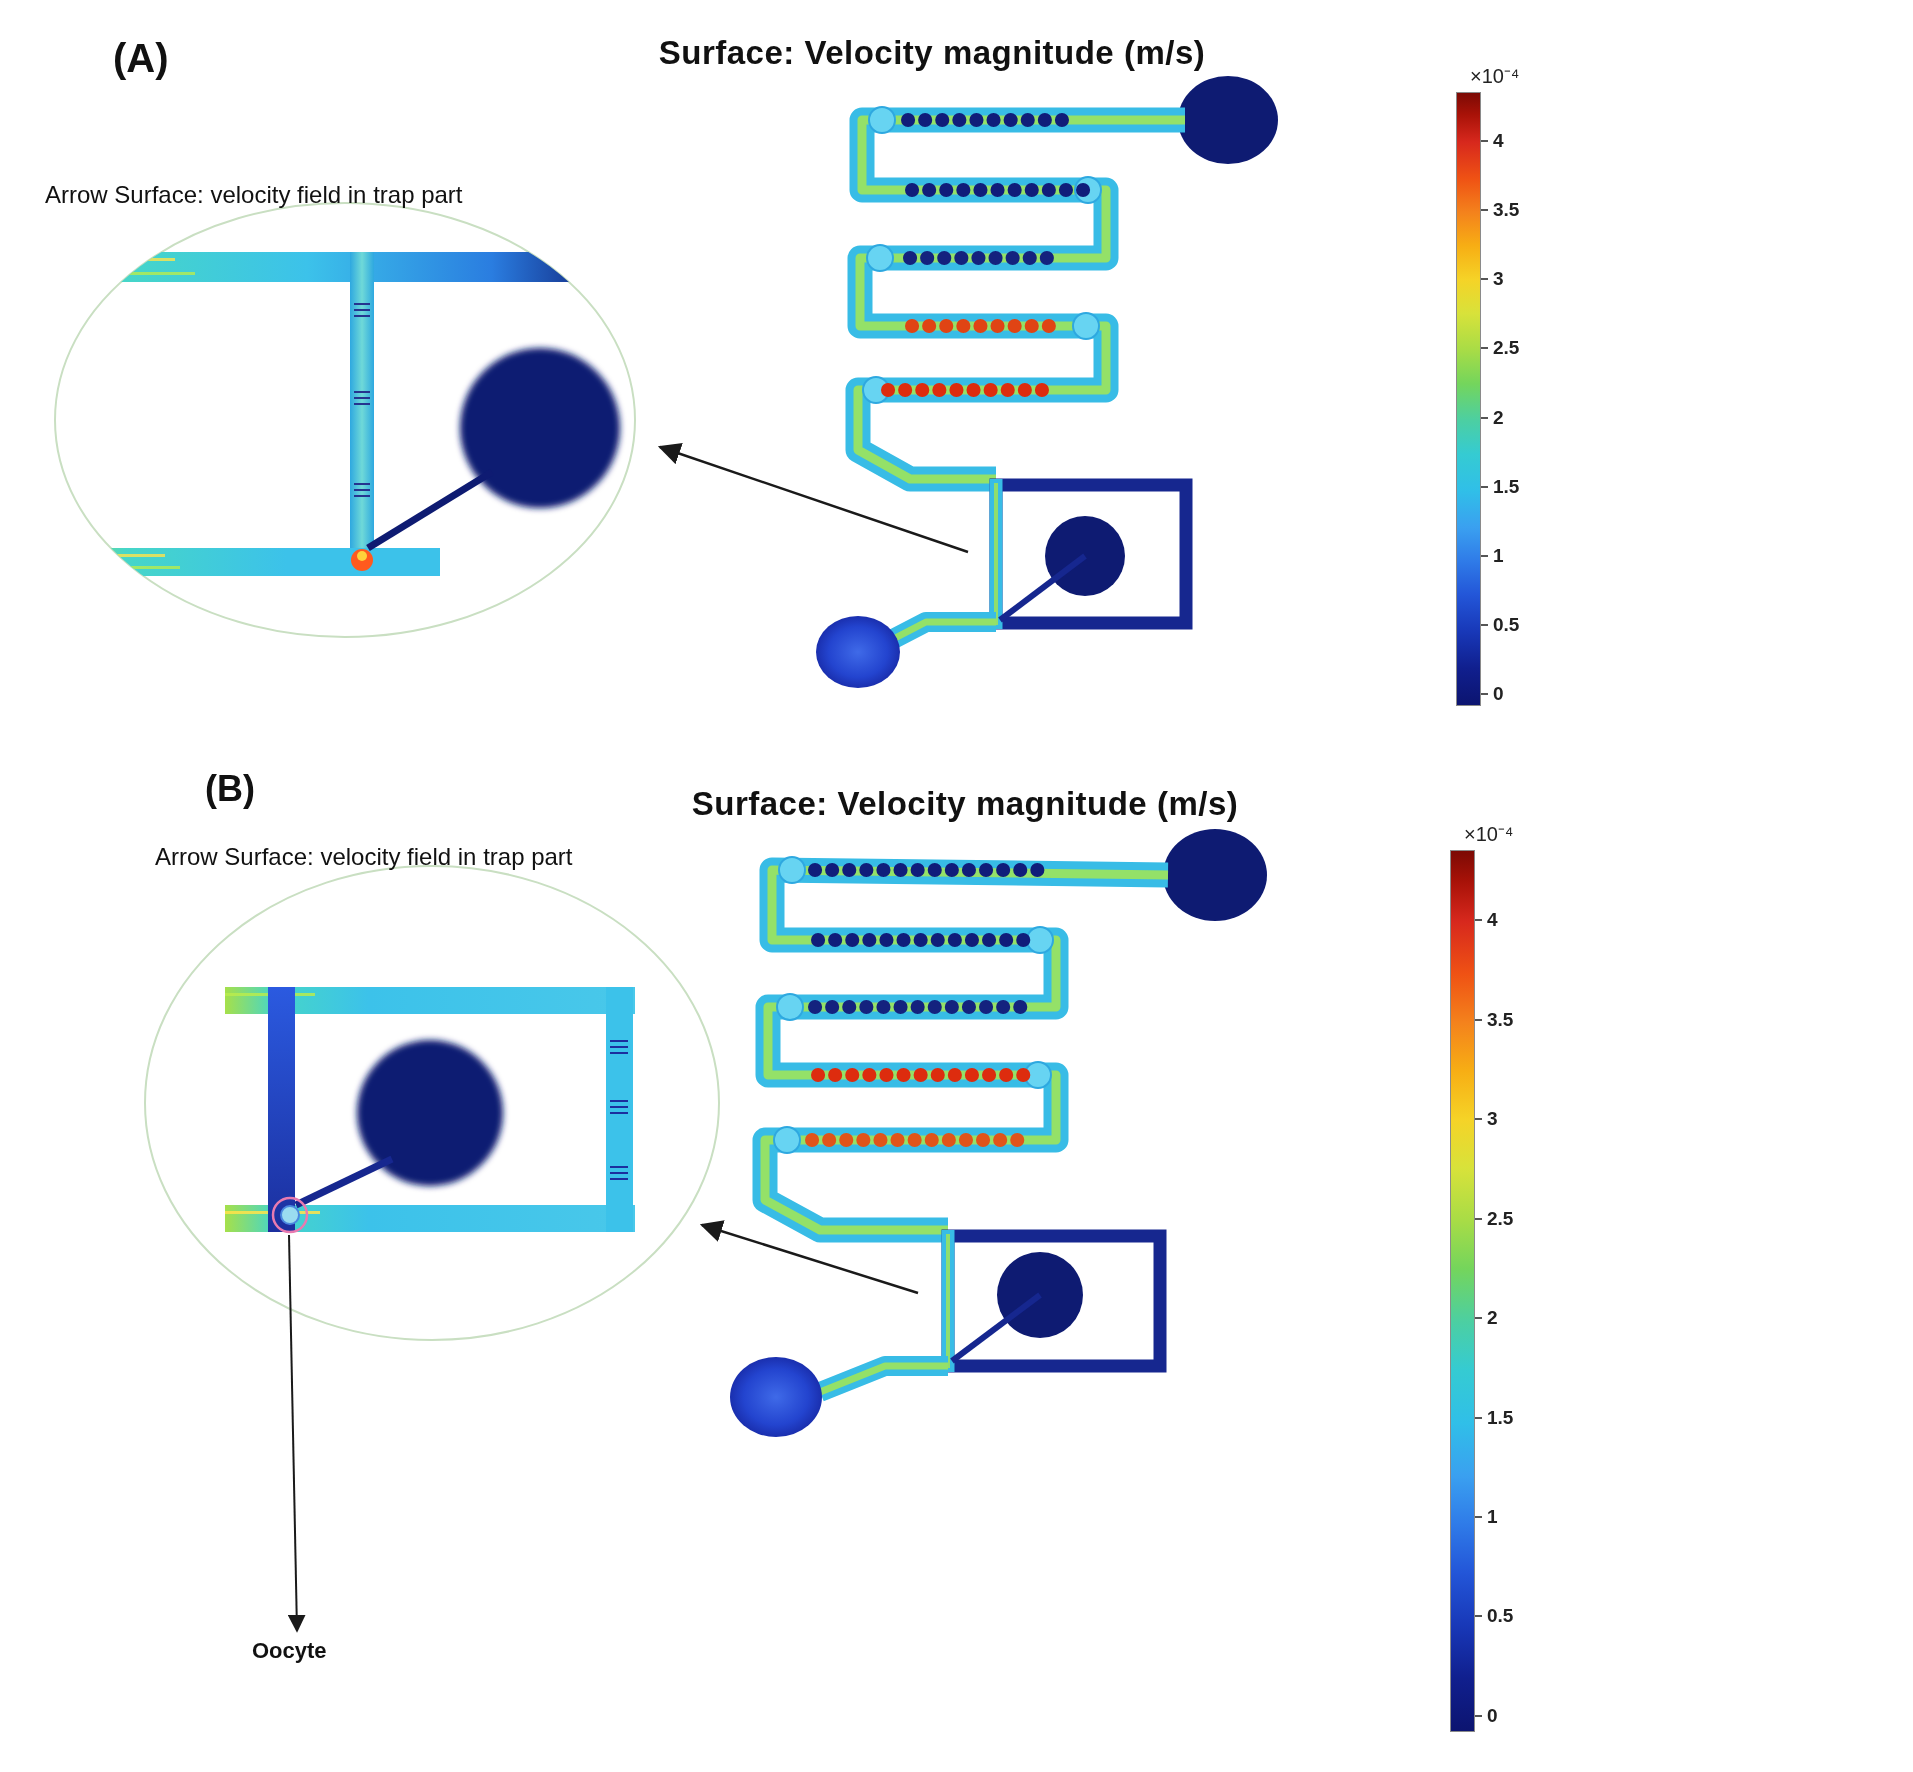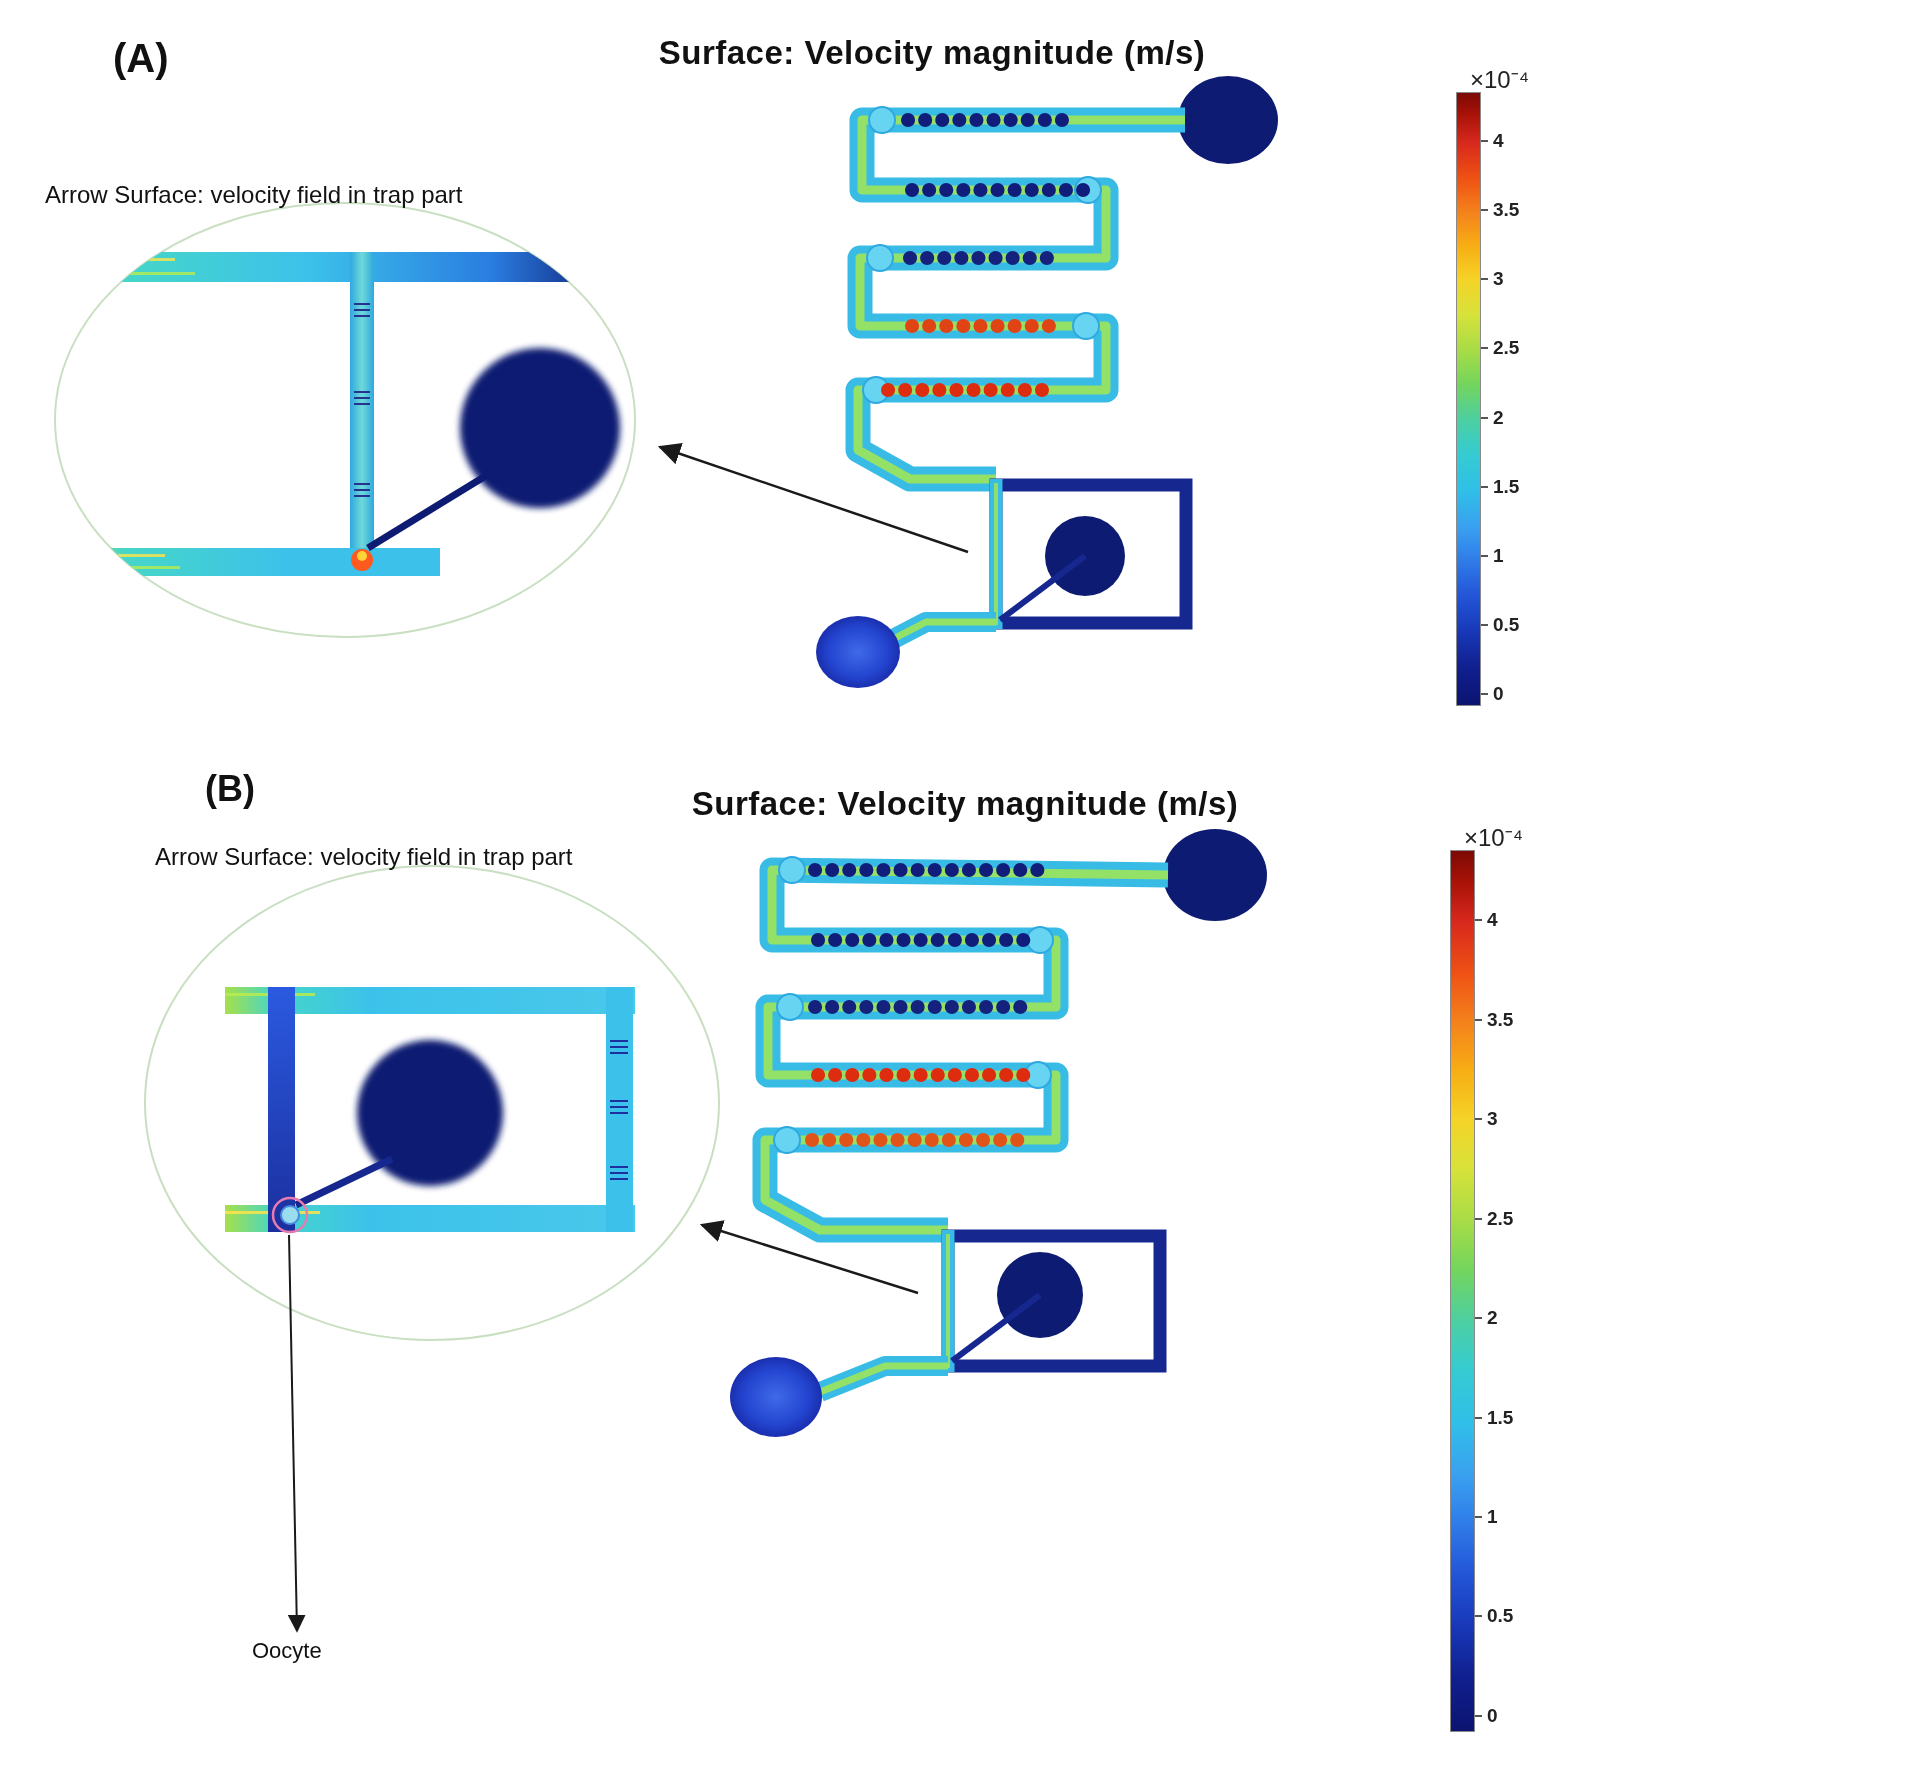--- a/index.html
+++ b/index.html
@@ -7,23 +7,23 @@
   .page{position:relative;width:1913px;height:1772px;background:#fff;overflow:hidden;}
   .panel{position:absolute;left:0;width:1913px;}
   .panel-a{top:0;height:745px;}
   .panel-b{top:745px;height:1027px;}
   .panel svg{position:absolute;left:0;top:0;}
   .panel-title{position:absolute;transform:translateX(-50%);font-size:33px;font-weight:700;color:#111;white-space:nowrap;letter-spacing:.5px;margin-top:32px;}
   .panel-label{position:absolute;font-weight:700;color:#111;}
   .panel-a .panel-label{font-size:40px;}
   .panel-b .panel-label{font-size:36px;}
   .inset-label{position:absolute;font-size:24px;font-weight:400;color:#111;white-space:nowrap;}
-  .oocyte-label{position:absolute;font-size:22px;font-weight:400;color:#111;}
+  .oocyte-label{position:absolute;font-size:22px;font-weight:700;color:#111;}
   .colorbar{position:absolute;width:110px;}
-  .cb-scale{position:absolute;left:14px;top:0;font-size:24px;color:#222;}
+  .cb-scale{position:absolute;left:14px;top:0;font-size:20px;color:#222;}
   .cb-bar{position:absolute;left:0;top:30px;width:23px;border:1px solid #8a8a8a;
     background:linear-gradient(to bottom,
       #7c0a04 0%, #a81208 3.5%, #d7281d 8%, #ef5214 14%, #f4821c 19.5%,
       #f7ae14 25%, #f5d327 30.5%, #d8e23a 36%, #a8dc46 42%, #74d55c 47.5%,
       #4ccfa2 53.5%, #35cbd2 59%, #30bfe8 65%, #3aa0f0 71%, #2f7be8 76.5%,
       #2356d8 82%, #1838b8 88%, #101f8e 94%, #0c1470 100%);}
   .cb-ticks{position:absolute;left:25px;top:30px;width:80px;}
   .cb-tick{position:absolute;transform:translateY(-50%);display:flex;align-items:center;gap:5px;font-size:19px;color:#222;}
   .cb-dash{display:inline-block;width:7px;height:2px;background:#555;}
 </style>

